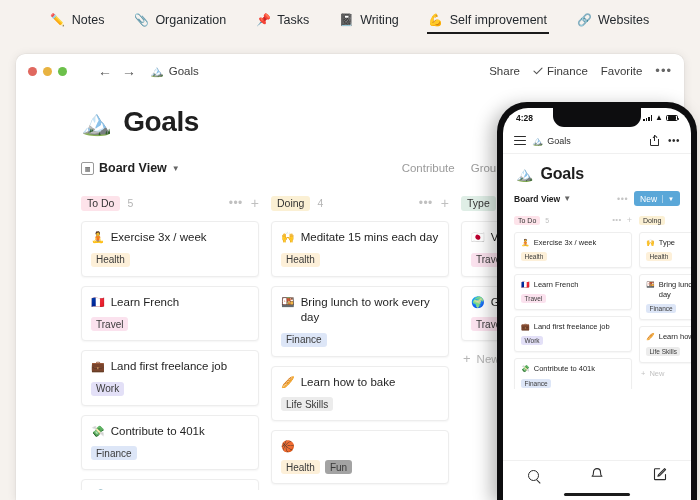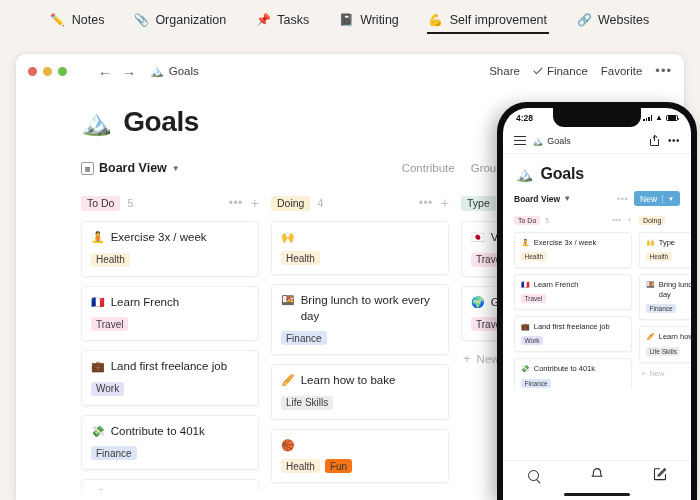--- a/index.html
+++ b/index.html
@@ -422,20 +422,21 @@
           <span class="status-badge" style="background:#fbf0d4">Doing</span>
           <span class="col-count">4</span>
           <span class="col-actions">
             <span class="ddd">•••</span>
             <span class="plus">+</span>
           </span>
         </div>
         <div class="card">
           <div class="card-title">
             <span class="c-emoji">🙌</span>
+            <span>Meditate 15 mins each day</span>
           </div>
           <div class="tags">
             <span class="tag" style="background:#fdf0d9">Health</span>
           </div>
         </div>
         <div class="card">
           <div class="card-title">
             <span class="c-emoji">🍱</span>
             <span>Bring lunch to work every day</span>
           </div>
@@ -451,21 +452,21 @@
           <div class="tags">
             <span class="tag" style="background:#ececec">Life Skills</span>
           </div>
         </div>
         <div class="card">
           <div class="card-title">
             <span class="c-emoji">🏀</span>
           </div>
           <div class="tags">
             <span class="tag" style="background:#fdf0d9">Health</span>
-            <span class="tag" style="background:#f97316">Fun</span>
+            <span class="tag" style="background:#a3a3a3">Fun</span>
           </div>
         </div>
 
       </div>
 
       <div class="col">
         <div class="col-head">
           <span class="status-badge" style="background:#dfeee6">Type</span>
           <span class="col-count"></span>
         </div>

